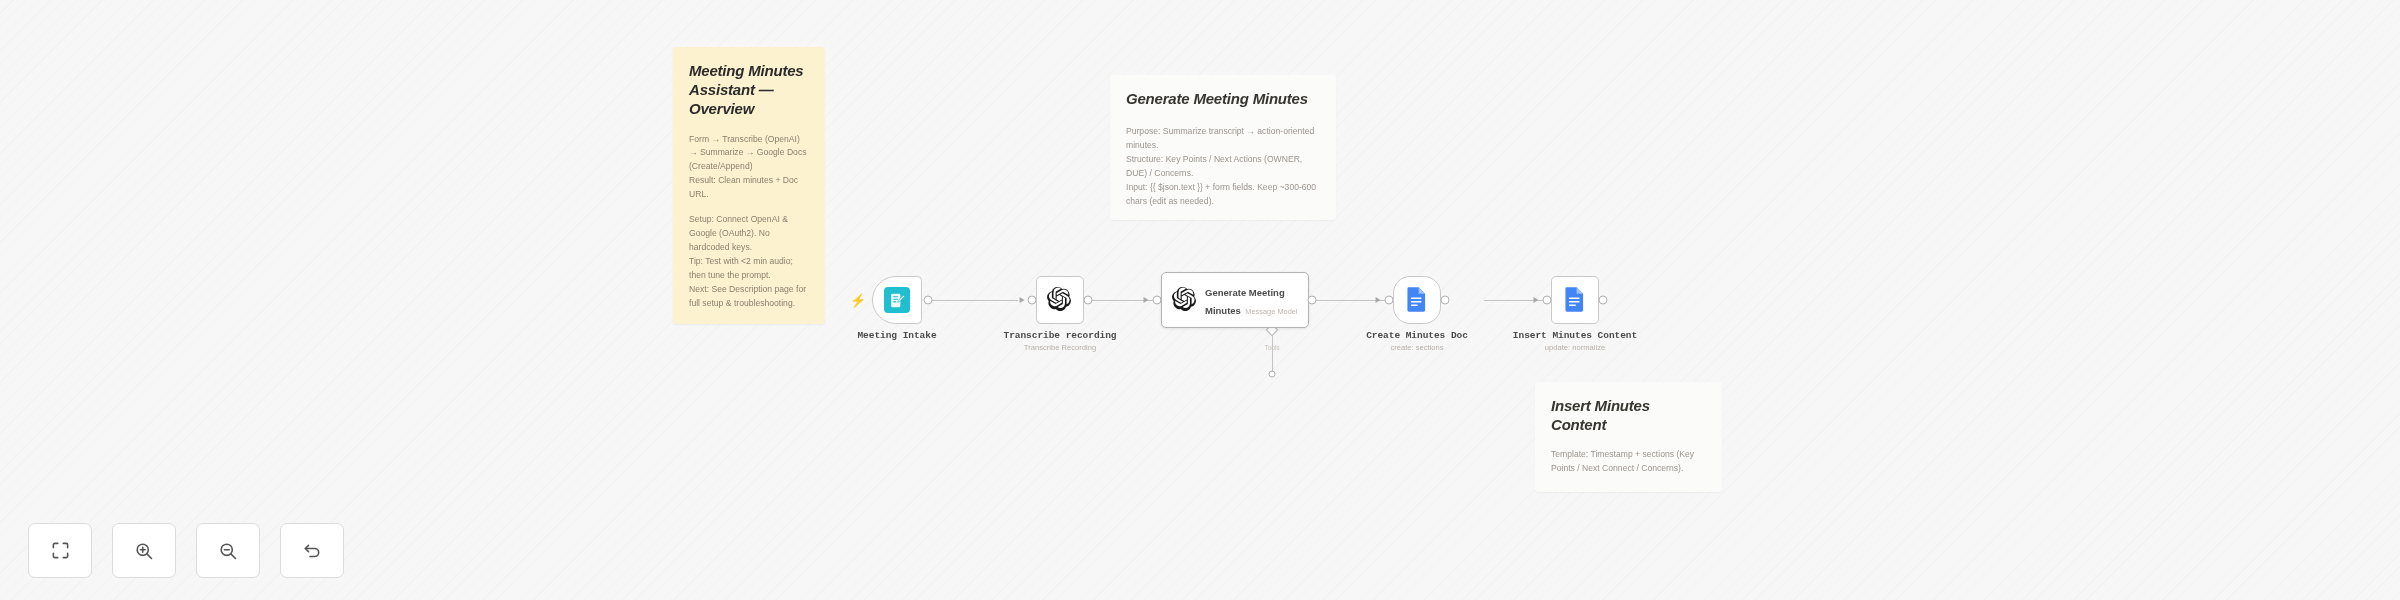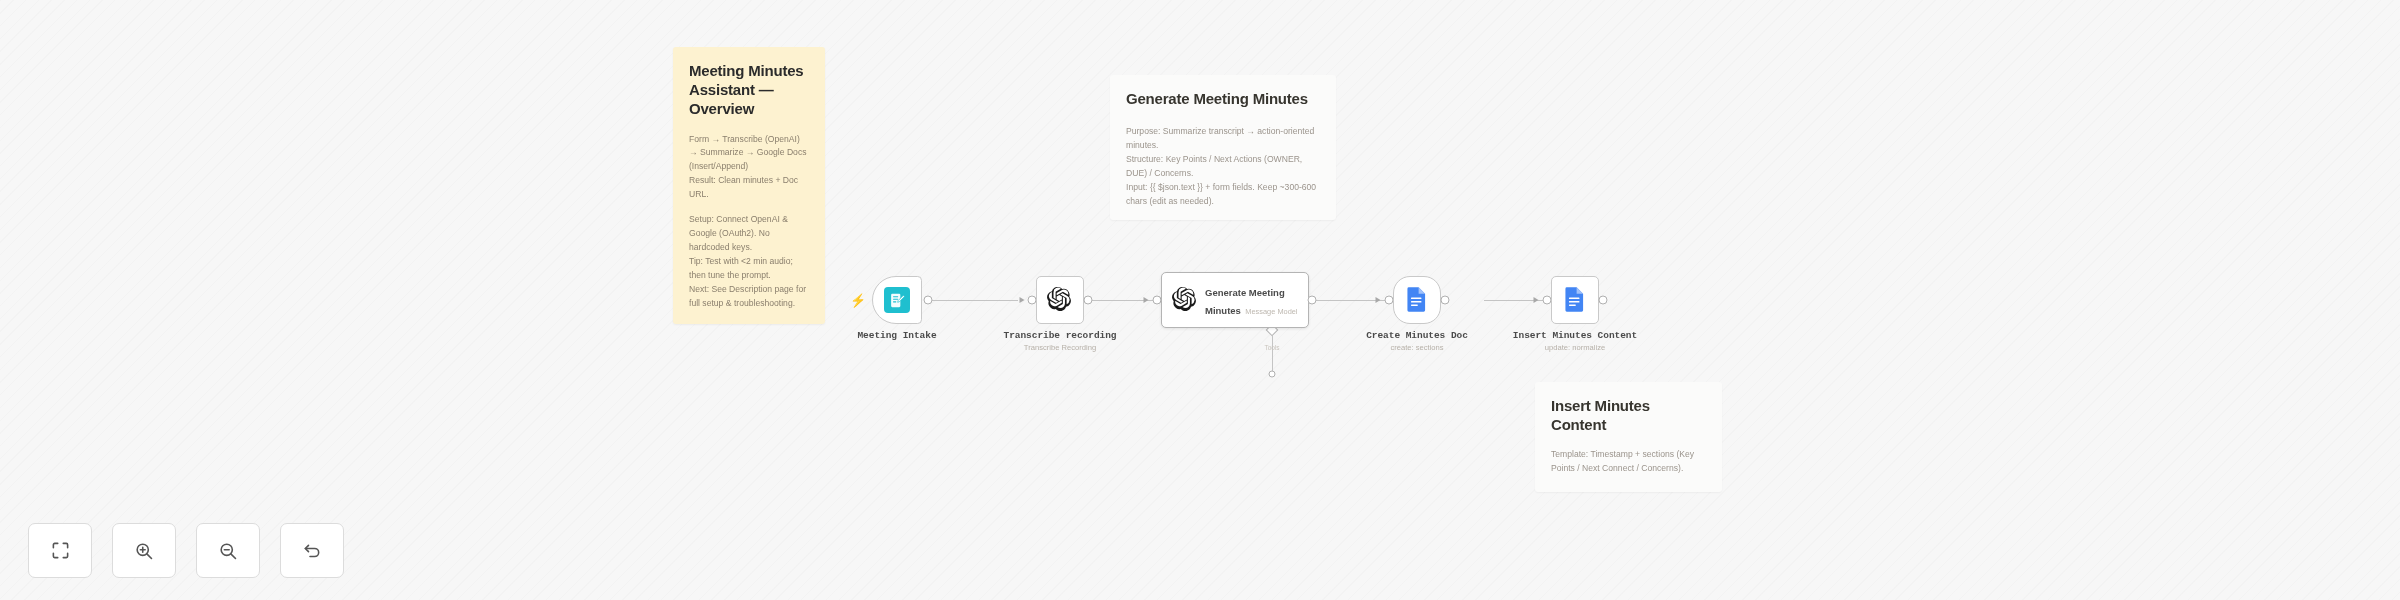--- a/index.html
+++ b/index.html
@@ -40,20 +40,21 @@
     box-shadow: 0 1px 2px rgba(0,0,0,0.045);
   }
   .sticky-title {
     font-size: 15px;
     font-weight: 700;
     line-height: 1.28;
     color: #2b2b2b;
     letter-spacing: -0.2px;
     margin-bottom: 14px;
     white-space: pre-line;
+    font-style: italic;
   }
   .sticky.plain .sticky-title { color: #37352f; }
   .sticky-body {
     font-size: 8.6px;
     line-height: 1.62;
     color: #8a7f6d;
     white-space: pre-line;
   }
   .sticky.plain .sticky-body { color: #9b948c; }
   .sticky-body.gap { margin-top: 11px; }
@@ -205,21 +206,21 @@
   }
   .tool-btn svg { display: block; }
 </style>
 </head>
 <body>
 
 <div id="canvas">
 
   <div class="sticky yellow" style="left:673px; top:47px; width:152px; height:277px;">
     <div class="sticky-title">Meeting Minutes Assistant — Overview</div>
-    <div class="sticky-body">Form → Transcribe (OpenAI) → Summarize → Google Docs (Insert/Append)
+    <div class="sticky-body">Form → Transcribe (OpenAI) → Summarize → Google Docs (Create/Append)
 Result: Clean minutes + Doc URL.</div>
     <div class="sticky-body gap">Setup: Connect OpenAI &amp; Google (OAuth2). No hardcoded keys.
 Tip: Test with &lt;2 min audio; then tune the prompt.
 Next: See Description page for full setup &amp; troubleshooting.</div>
   </div>
 
   <div class="sticky plain" style="left:1110px; top:75px; width:226px; height:145px;">
     <div class="sticky-title" style="margin-bottom:17px;">Generate Meeting Minutes</div>
     <div class="sticky-body">Purpose: Summarize transcript → action-oriented minutes.
 Structure: Key Points / Next Actions (OWNER, DUE) / Concerns.

